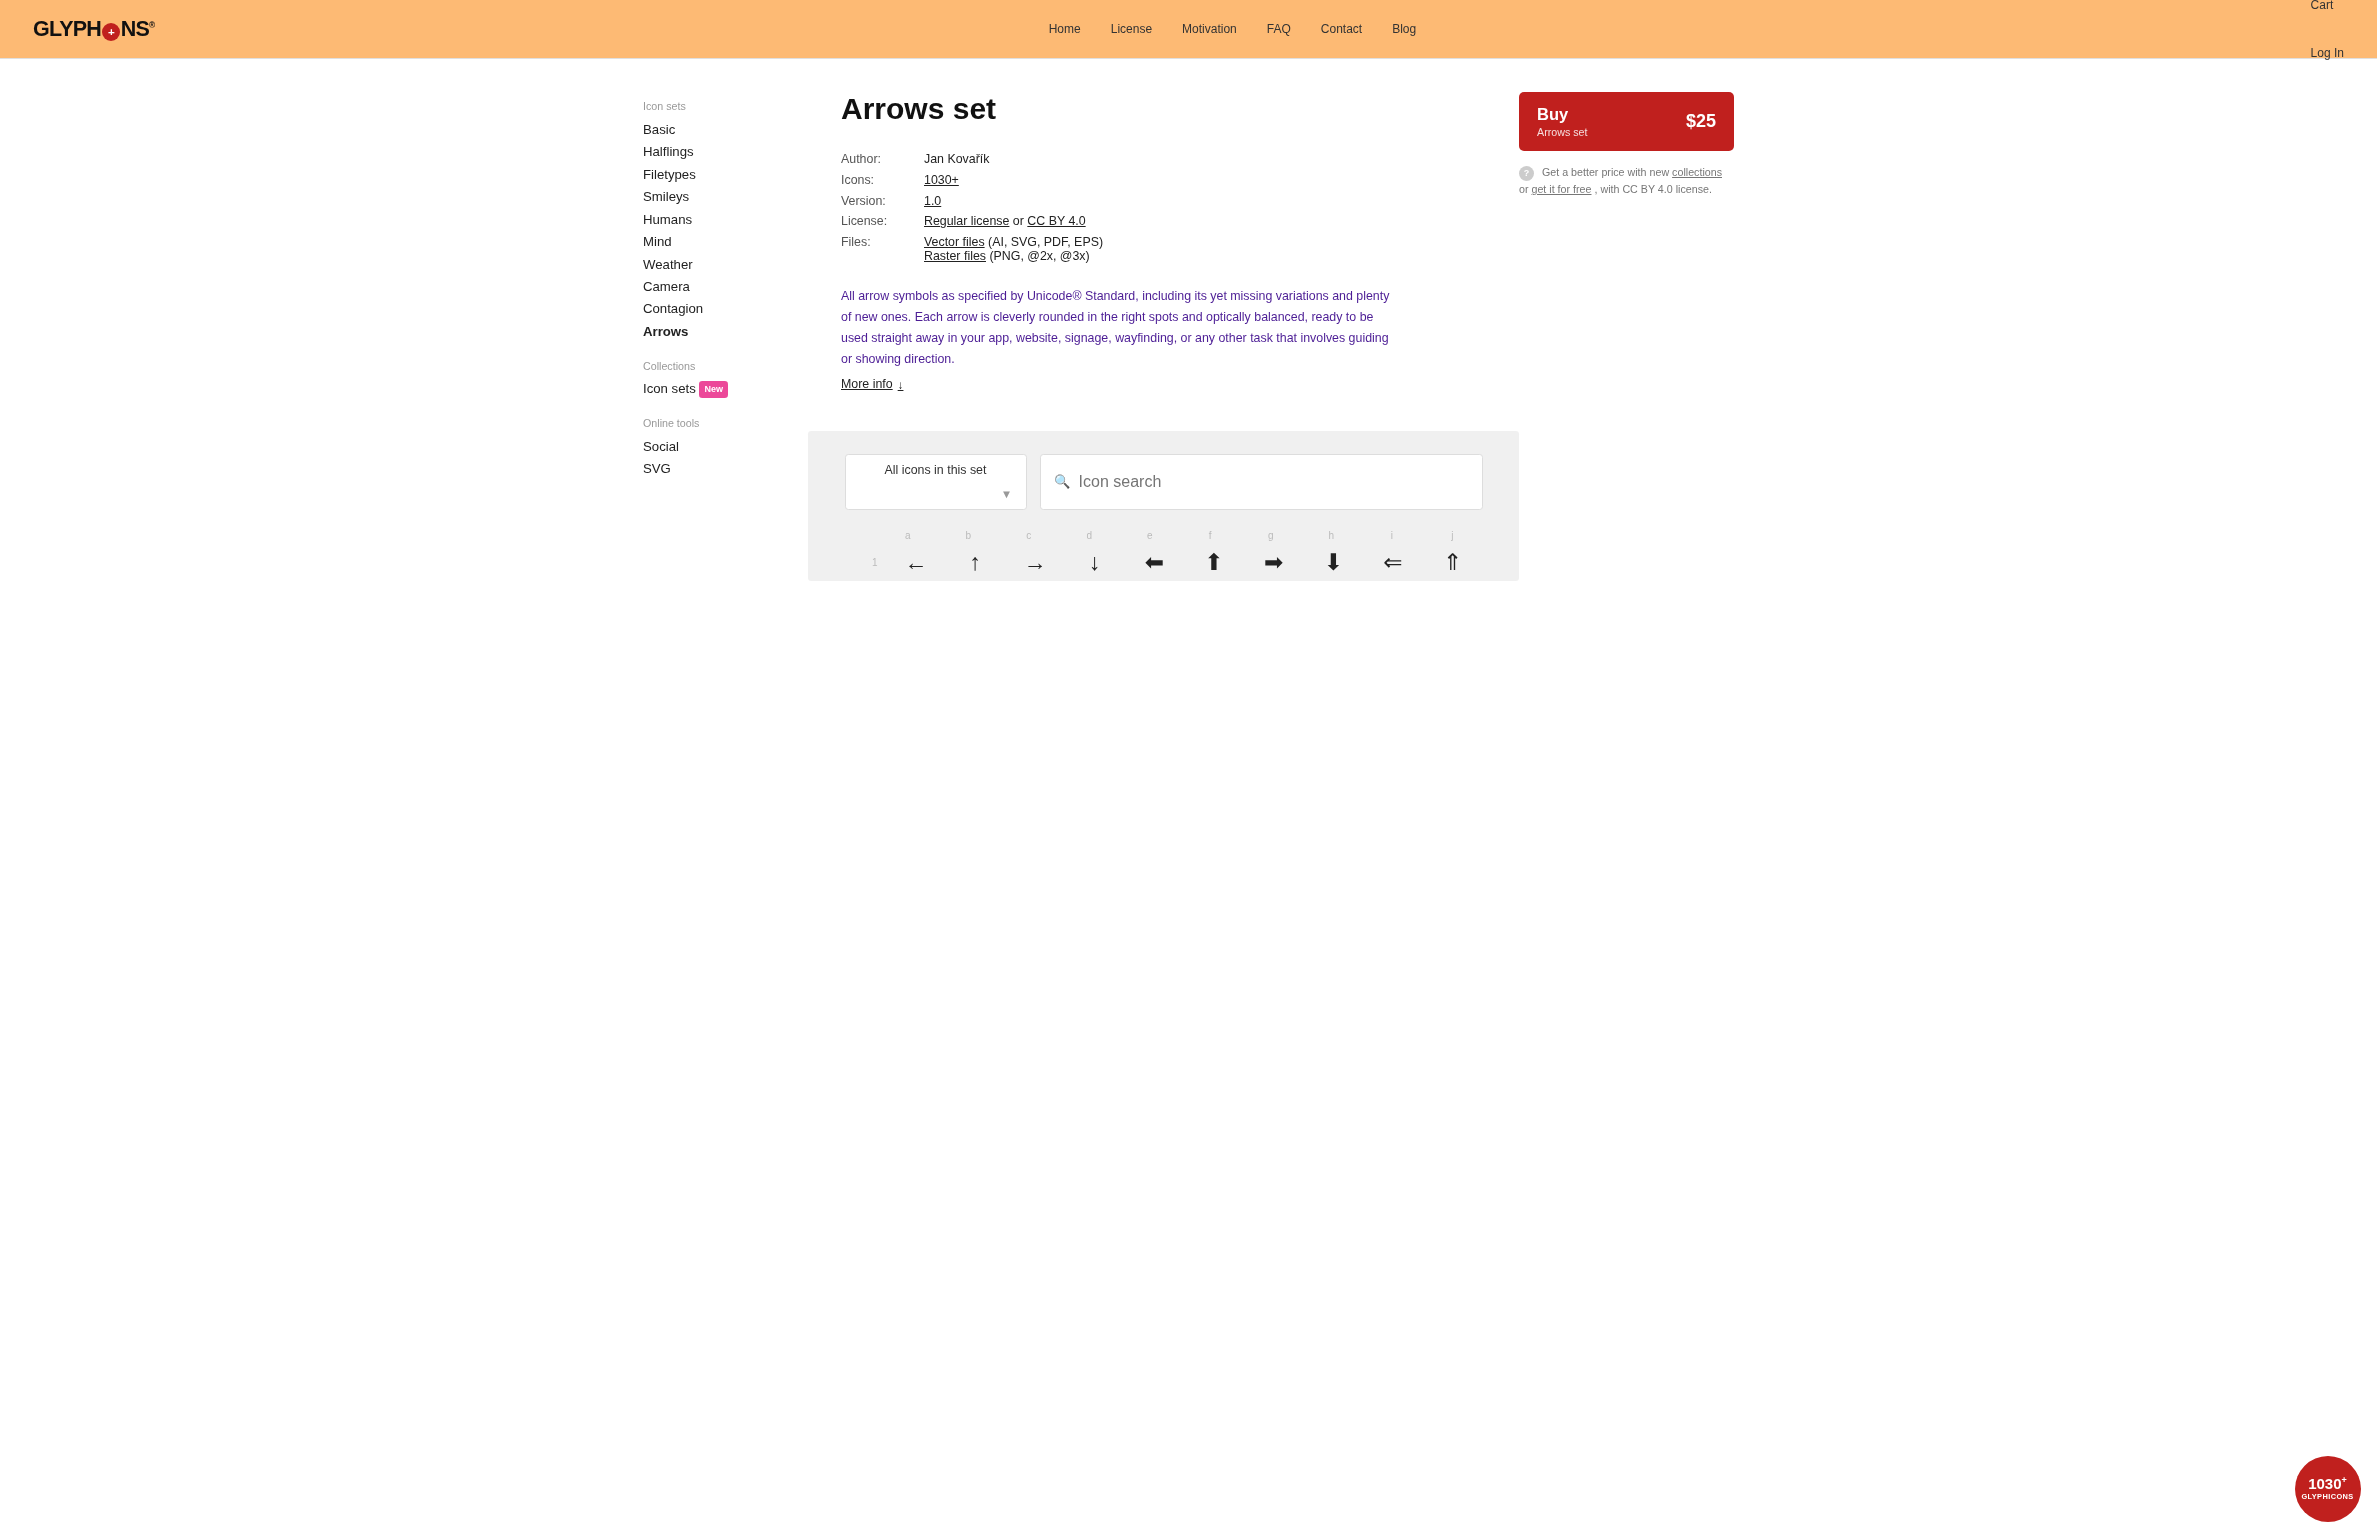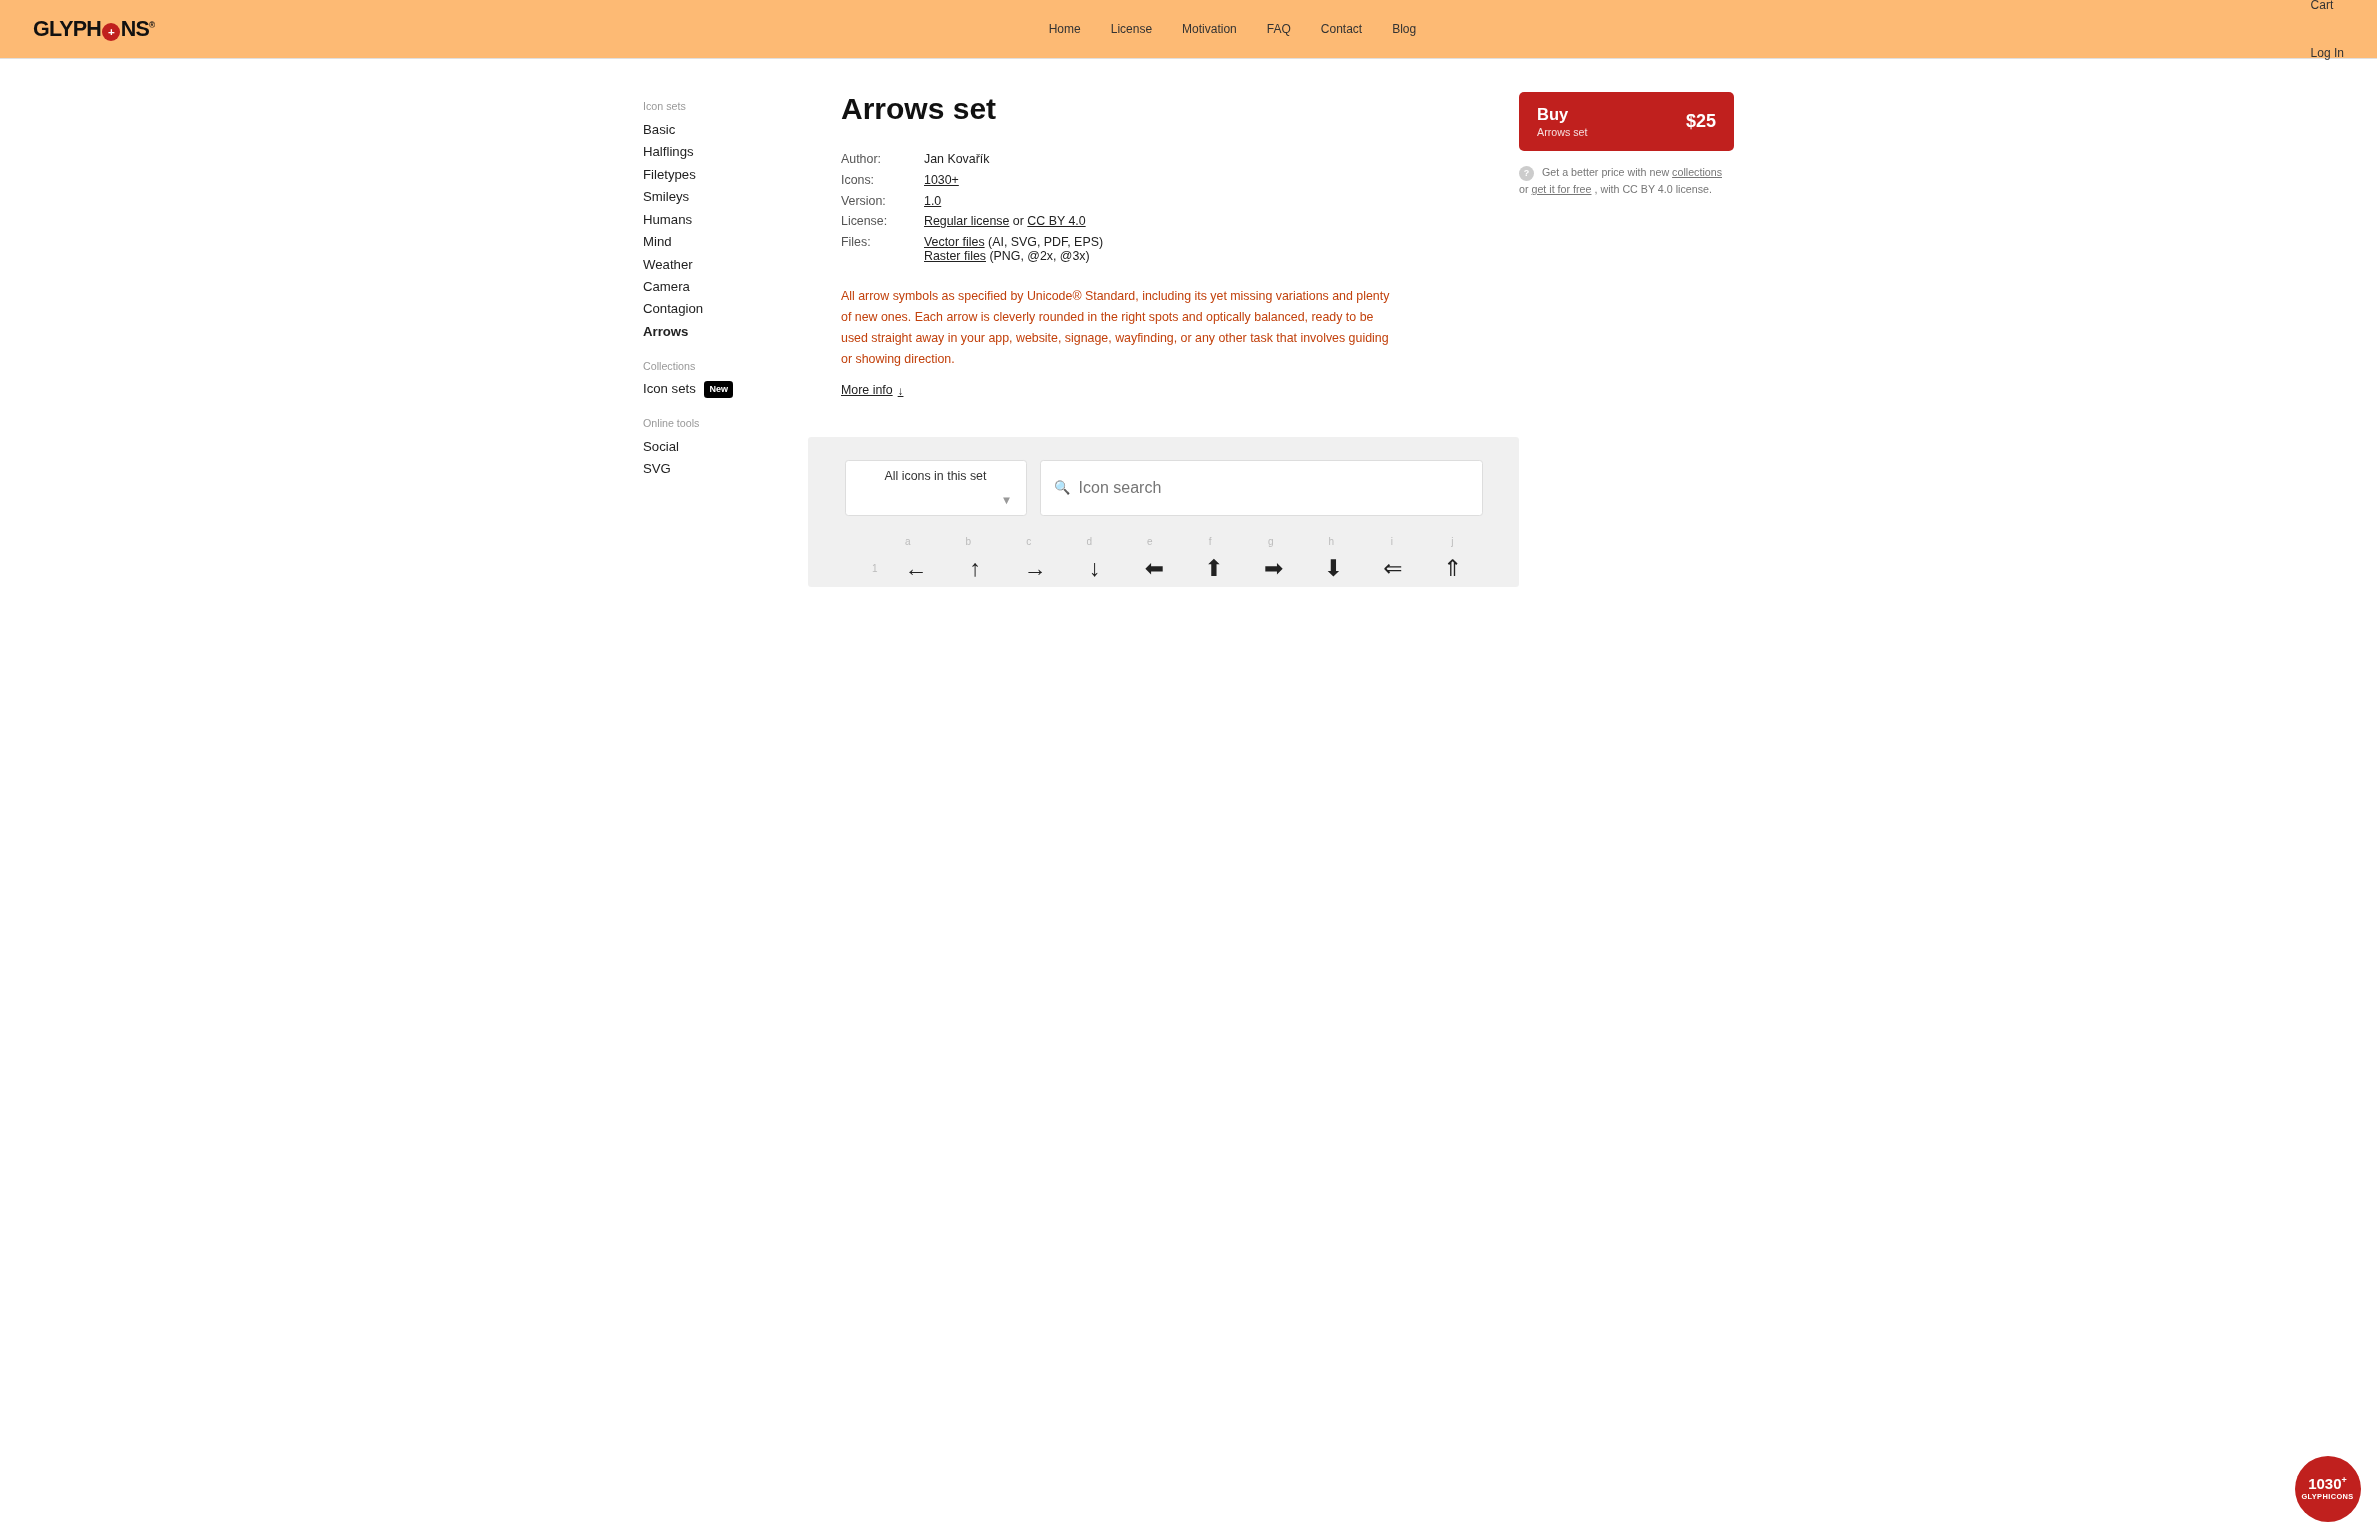--- a/index.html
+++ b/index.html
@@ -75,27 +75,26 @@
       display: block;
       font-size: 13.2px;
       color: #222;
       text-decoration: none;
       line-height: 1.7;
       cursor: pointer;
     }
     .sidebar-item.active { font-weight: 600; }
     .badge-new {
       display: inline-block;
-      background: #000000;
+      background: #ec4899;
       color: #fff;
       font-size: 9px;
       font-weight: 700;
       border-radius: 3.3px;
       padding: 0.8px 5px;
-      margin-left: 5px;
       vertical-align: middle;
     }
 
     
     .main {
       flex: 1;
       padding: 0 33px;
     }
     .page-title {
       font-size: 30px;
@@ -121,23 +120,23 @@
       color: #222;
     }
     .meta-value a {
       color: #222;
       text-decoration: underline;
     }
 
     .description {
       font-size: 12.4px;
       line-height: 1.7;
-      color: #c2410c;
+      color: #4c1d95;
       max-width: 562px;
-      margin-bottom: 12px;
+      margin-bottom: 6px;
     }
     .more-info-link {
       display: inline-flex;
       align-items: center;
       gap: 5px;
       font-size: 12.4px;
       color: #222;
       text-decoration: underline;
       cursor: pointer;
     }

